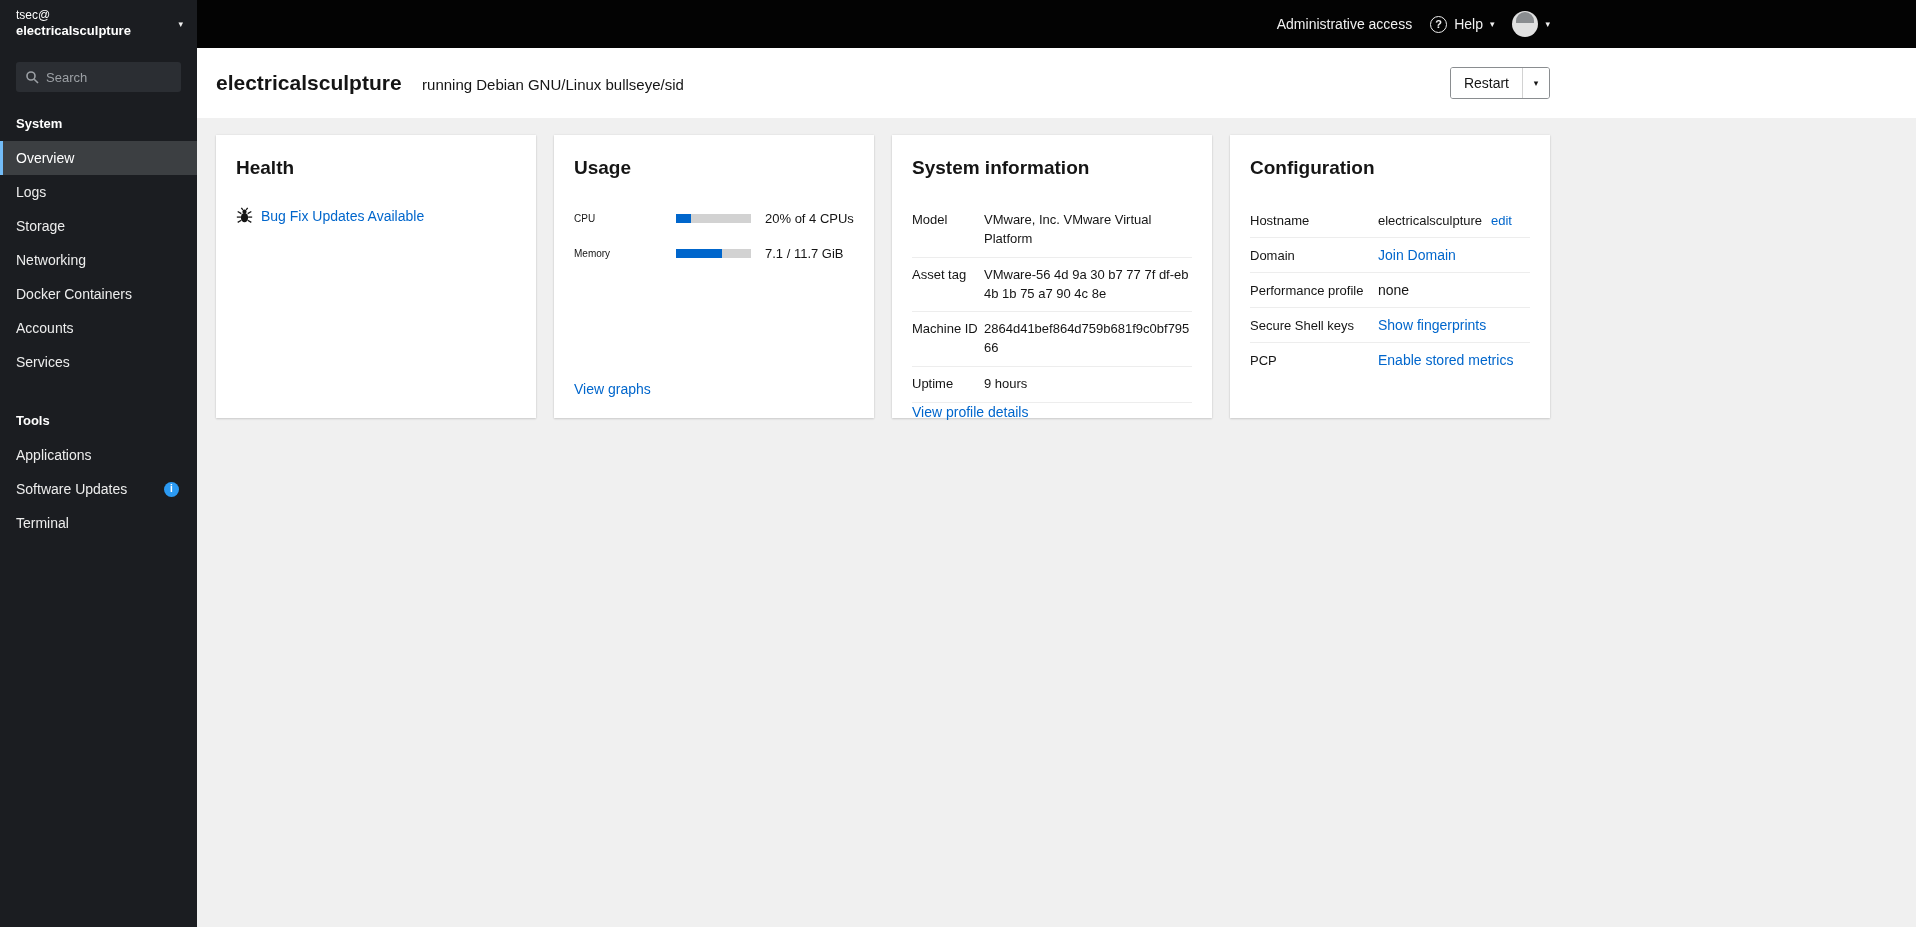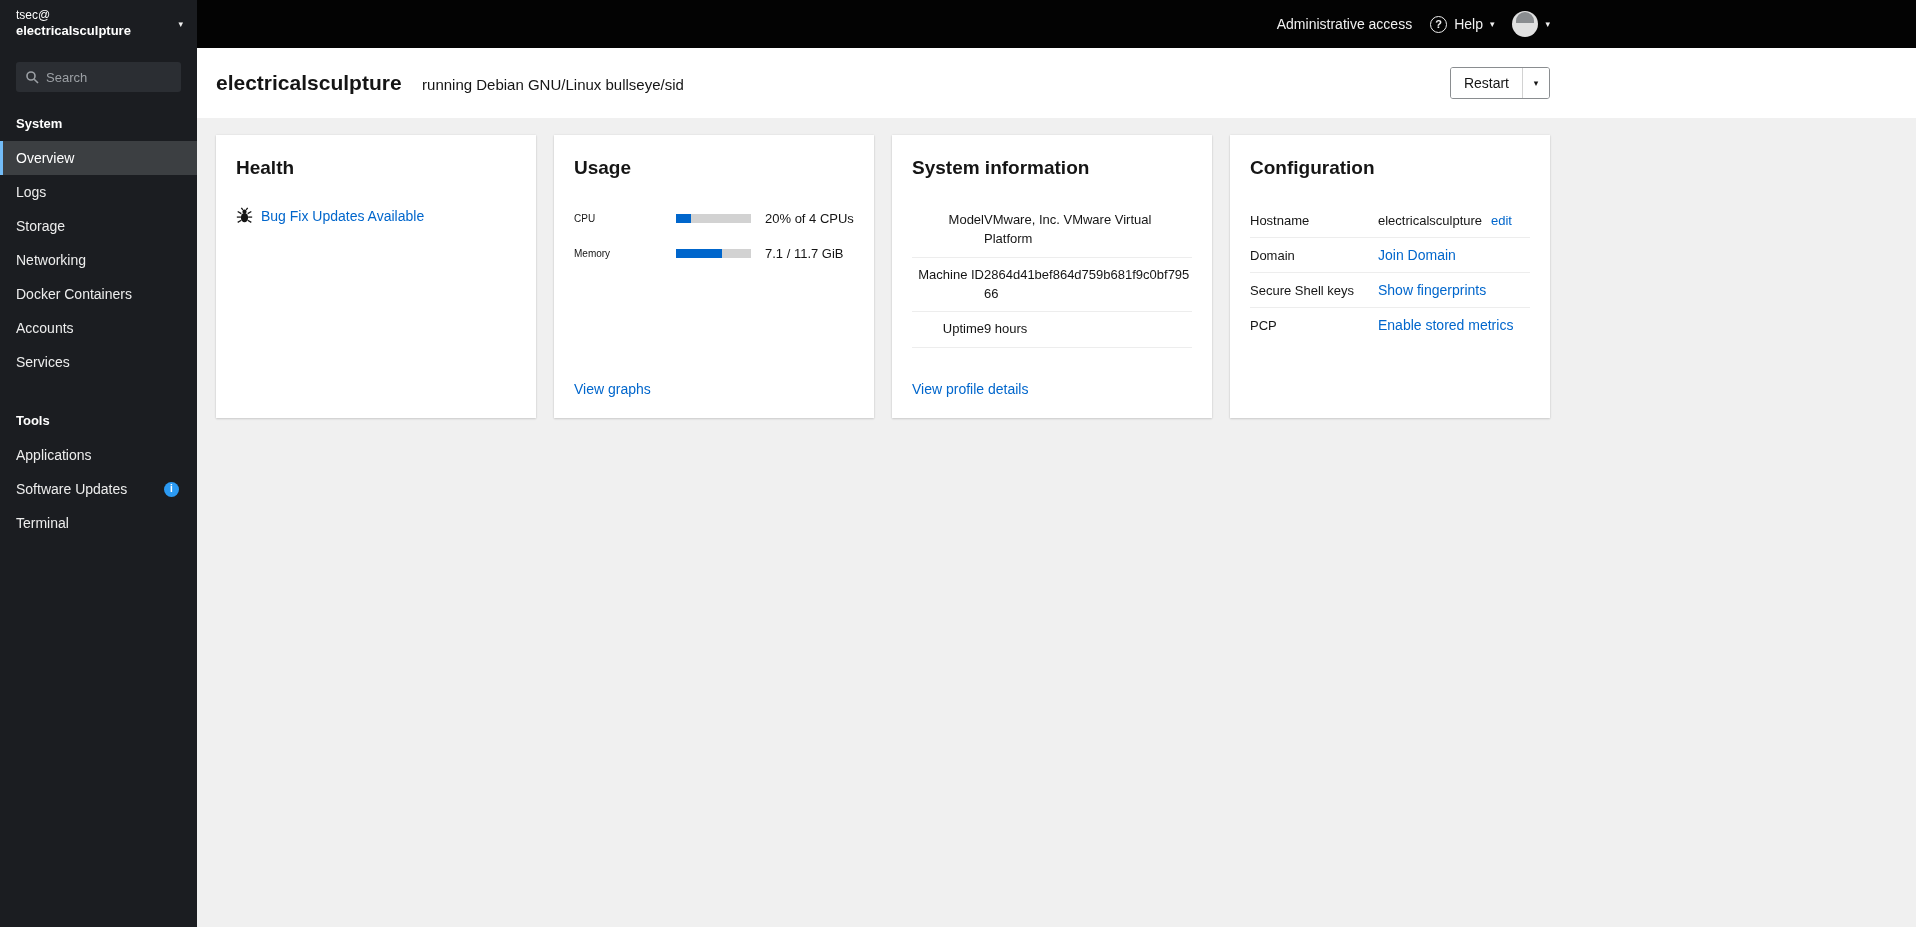--- a/index.html
+++ b/index.html
@@ -122,21 +122,21 @@
 
   .usage-rows { margin-top: 10px; }
   .usage-row { display: flex; align-items: center; margin-bottom: 20px; }
   .usage-label { flex: 0 0 102px; font-size: 10px; }
   .progress { width: 75px; height: 9px; background: #d2d2d2; flex: 0 0 75px; }
   .progress-fill { height: 100%; background: #0066cc; }
   .usage-value { margin-left: 14px; font-size: 13px; white-space: nowrap; }
 
   .info-rows { margin-top: 2px; }
   .info-row { display: flex; padding: 8px 0; border-bottom: 1px solid #ededed; font-size: 13px; line-height: 1.45; }
-  .info-label { flex: 0 0 72px; color: #151515; text-align: right; }
+  .info-label { flex: 0 0 72px; color: #151515; }
   .info-value { flex: 1; color: #151515; word-wrap: break-word; min-width: 0; }
 
   .config-rows { margin-top: 2px; }
   .config-row { display: flex; align-items: baseline; padding: 9px 0; border-bottom: 1px solid #ededed; font-size: 13px; }
   .config-row:last-child { border-bottom: none; }
   .config-label { flex: 0 0 128px; color: #151515; }
   .config-value { flex: 1; font-size: 14px; min-width: 0; }
   .config-value .plain { font-size: 13px; color: #151515; }
   .config-value .link { font-size: 14px; }
   .edit-gap { margin-left: 5px; }
@@ -268,20 +268,24 @@
         </section>
 
         <section class="card">
           <h2 class="card-title">System information</h2>
           <div class="info-rows">
             <div class="info-row">
               <span class="info-label">Model</span>
               <span class="info-value">VMware, Inc. VMware Virtual Platform</span>
             </div>
             <div class="info-row">
+              <span class="info-label">Asset tag</span>
+              <span class="info-value">VMware-56 4d 9a 30 b7 77 7f df-eb 4b 1b 75 a7 90 4c 8e</span>
+            </div>
+            <div class="info-row">
               <span class="info-label">Machine ID</span>
               <span class="info-value">2864d41bef864d759b681f9c0bf79566</span>
             </div>
             <div class="info-row">
               <span class="info-label">Uptime</span>
               <span class="info-value">9 hours</span>
             </div>
           </div>
           <div class="card-footer">
             <a class="link">View profile details</a>
@@ -298,20 +302,24 @@
                 <a class="link edit-gap" style="font-size:13px">edit</a>
               </span>
             </div>
             <div class="config-row">
               <span class="config-label">Domain</span>
               <span class="config-value">
                 <a class="link">Join Domain</a>
               </span>
             </div>
             <div class="config-row">
+              <span class="config-label">Performance profile</span>
+              <span class="config-value">none</span>
+            </div>
+            <div class="config-row">
               <span class="config-label">Secure Shell keys</span>
               <span class="config-value">
                 <a class="link">Show fingerprints</a>
               </span>
             </div>
             <div class="config-row">
               <span class="config-label">PCP</span>
               <span class="config-value">
                 <a class="link">Enable stored metrics</a>
               </span>

